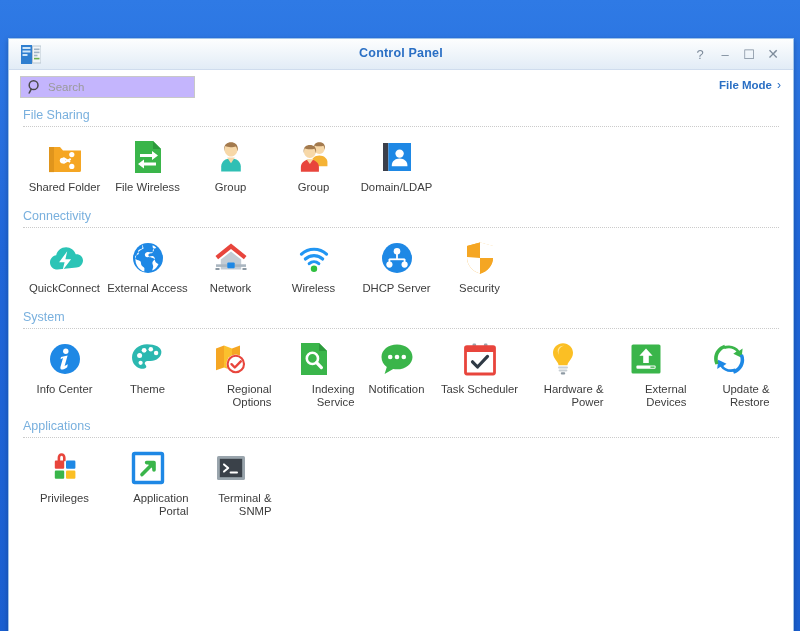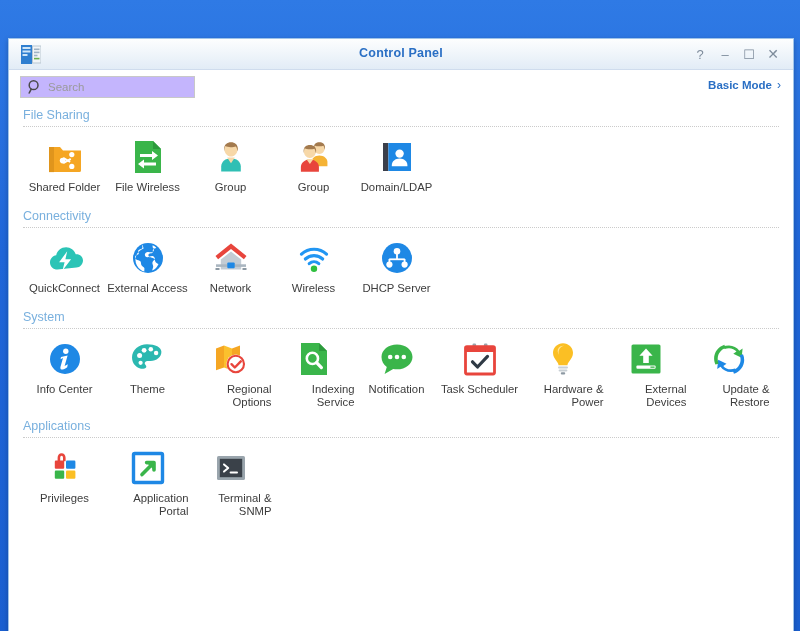--- a/index.html
+++ b/index.html
@@ -185,21 +185,21 @@
     <div id="searchbox">
       <span id="search-icon">
         <svg width="18" height="18" viewBox="0 0 18 18">
           <circle cx="7.6" cy="7.2" r="4.4" fill="none" stroke="#4a4a4a" stroke-width="1.5"></circle>
           <line x1="5.2" y1="11.2" x2="3.2" y2="15" stroke="#4a4a4a" stroke-width="1.6" stroke-linecap="round"></line>
         </svg>
       </span>
       <input id="search-input" type="text" placeholder="Search" style="">
     </div>
     <div id="mode-toggle">
-      <span>Basic Mode</span>
+      <span>File Mode</span>
       <span id="mode-chevron">›</span>
     </div>
   </div>
 
   <div id="content">
       <div class="section">
         <div class="section-header">File Sharing</div>
         <div class="section-rule"></div>
         <div class="tiles">
           <div class="tile">
@@ -334,20 +334,33 @@
     <circle cx="27.6" cy="26.6" r="3.1"></circle>
     <rect x="19.1" y="16" width="1.8" height="5"></rect>
     <rect x="12.2" y="20.4" width="15.6" height="1.8"></rect>
     <rect x="11.5" y="21" width="1.8" height="3.2"></rect>
     <rect x="26.7" y="21" width="1.8" height="3.2"></rect>
   </g>
               </svg>
             </div>
             <div class="tile-label">DHCP Server</div>
           </div>
+          <div class="tile">
+            <div class="tile-icon">
+              <svg width="40" height="40" viewBox="0 0 40 40">
+  <path d="M20 4.5l13 3.6v11.3c0 7.6-5.3 13.7-13 16.1-7.7-2.4-13-8.5-13-16.1V8.1z" fill="#f5a623"></path>
+  <path d="M20 4.5v15.6H7V8.1z" fill="#f5a623"></path>
+  <path d="M20 20.1h13v-.7c0-.1 0 0 0 0V8.1l-13-3.6z" fill="#ffffff"></path>
+  <path d="M20 20.1v15.4c-7.7-2.4-13-8.5-13-16.1v-.3z" fill="#ffffff"></path>
+  <path d="M20 4.5l13 3.6v11.3c0 .2 0 .4 0 .6H20z" fill="#ffffff"></path>
+  <path d="M20 20.1h13c-.1 7.5-5.4 13.5-13 15.8z" fill="#f5a623"></path>
+              </svg>
+            </div>
+            <div class="tile-label">Security</div>
+          </div>
         </div>
       </div>
       <div class="section">
         <div class="section-header">System</div>
         <div class="section-rule"></div>
         <div class="tiles">
           <div class="tile">
             <div class="tile-icon">
               <svg width="40" height="40" viewBox="0 0 40 40">
   <circle cx="20" cy="20" r="15" fill="#1e88e5"></circle>

